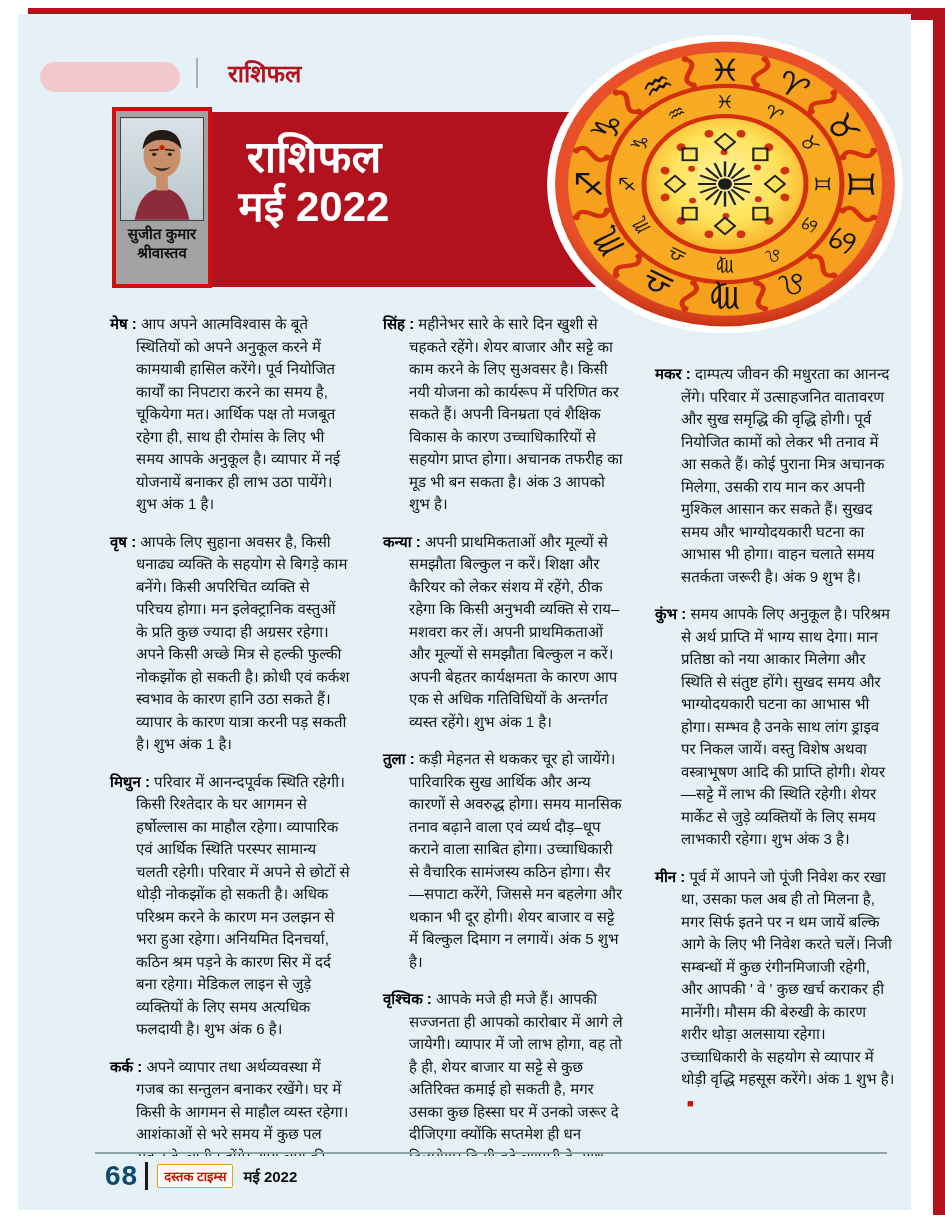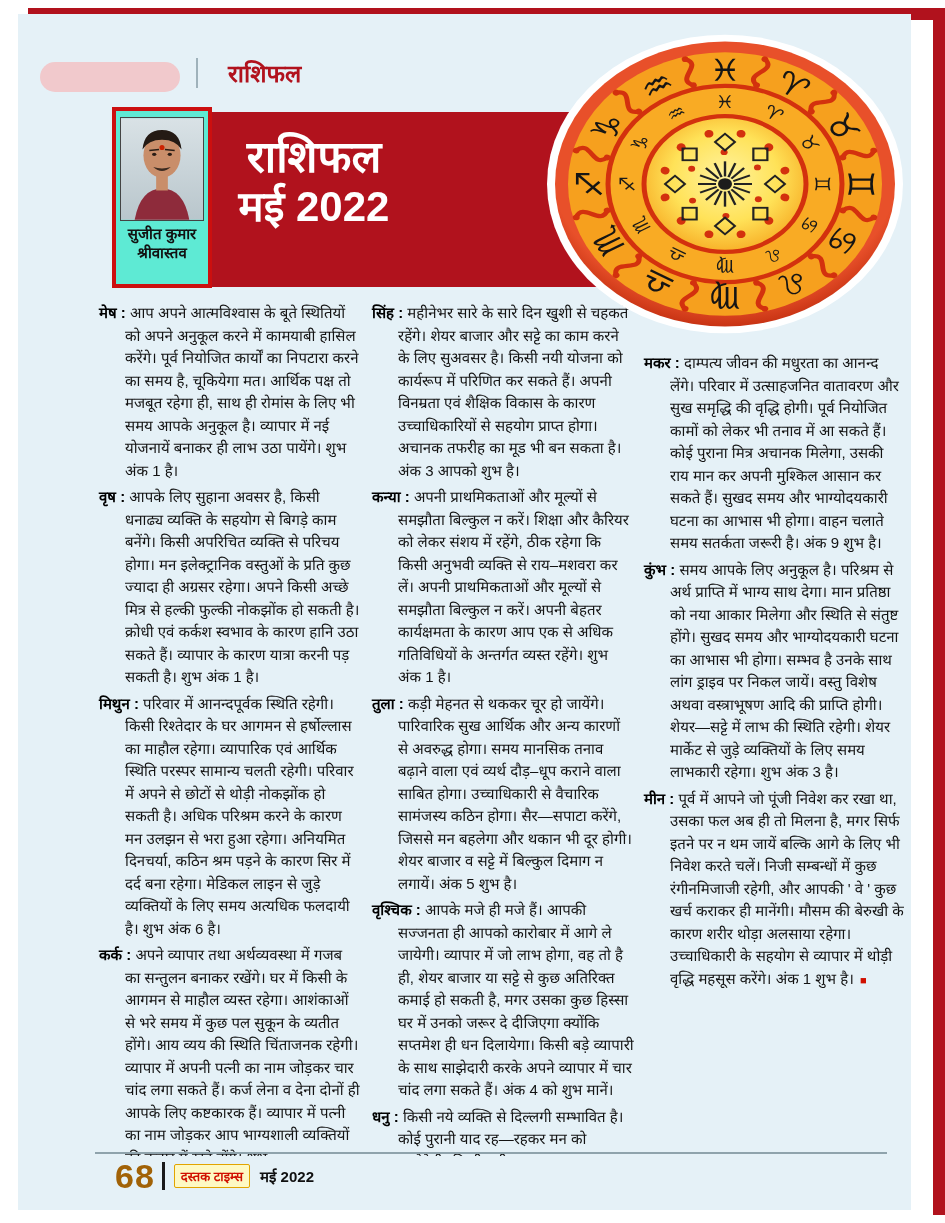--- a/index.html
+++ b/index.html
@@ -15,41 +15,41 @@
 
   .header-pill{position:absolute;left:22px;top:48px;width:140px;height:30px;border-radius:15px;background:#f1c9cc;}
   .header-divider{position:absolute;left:178px;top:44px;width:2px;height:30px;background:#9fb2bb;}
   .section-label{position:absolute;left:210px;top:42px;font-size:24px;font-weight:bold;color:var(--accent);}
 
   .banner{position:absolute;left:176px;top:98px;width:458px;height:175px;background:var(--accent);z-index:1;}
   .banner-text{position:absolute;left:0;top:20px;width:240px;text-align:center;color:#ffffff;font-weight:bold;line-height:1.15;}
   .banner-text .l1{font-size:44px;}
   .banner-text .l2{font-size:42px;}
 
-  .photo-card{position:absolute;left:94px;top:93px;width:100px;height:181px;background:#5eead4;
+  .photo-card{position:absolute;left:94px;top:93px;width:100px;height:181px;background:#a3a3a3;
     border:4px solid #cc0f0f;z-index:3;text-align:center;}
   .photo-frame{margin:6px auto 2px auto;width:84px;height:104px;border:1px solid #444;display:block;}
   .author-name{font-size:15px;font-weight:bold;color:#121212;line-height:1.25;padding:2px 2px;}
 
   .wheel{position:absolute;left:527px;top:19px;width:360px;height:302px;z-index:2;}
 
   .col{position:absolute;width:270px;overflow:hidden;}
   .col1{left:77px;top:284px;height:858px;}
   .col2{left:350px;top:284px;height:858px;}
   .col3{left:622px;top:334px;height:808px;}
-  .seg{margin:4px;padding-left:26px;text-indent:-26px;font-size:15px;line-height:1.5;color:#131313;}
+  .seg{margin:15px;padding-left:26px;text-indent:-26px;font-size:15px;line-height:1.5;color:#131313;}
   .seg.cont{text-indent:0;}
   .seg b.sign{font-weight:bold;color:#000;}
   .endmark{color:#d01000;font-size:11px;margin-left:6px;}
 
   .footer-rule{position:absolute;left:77px;top:1138px;width:792px;height:2px;background:#8fa3ac;}
   .footer{position:absolute;left:87px;top:1146px;height:32px;display:flex;align-items:center;}
-  .page-number{font-size:34px;font-weight:bold;color:#a16207;letter-spacing:1px;margin-left:10px;}
+  .page-number{font-size:28px;font-weight:bold;color:#0c4a6e;letter-spacing:1px;}
   .footer-divider{width:3px;height:28px;background:#1a1a1a;margin:0 9px 0 7px;}
-  .magazine-logo{background:#fef9c3;border:1px solid #e2a400;color:#d01000;font-weight:bold;
+  .magazine-logo{background:#ffffff;border:1px solid #e2a400;color:#d01000;font-weight:bold;
     font-size:13px;padding:2px 6px;border-radius:2px;}
   .footer-issue{font-size:15px;font-weight:bold;color:#101010;margin-left:10px;}
 </style>
 </head>
 <body>
 
 <div class="top-bar"></div>
 <div class="right-bar"></div>
 
 <div class="page">

